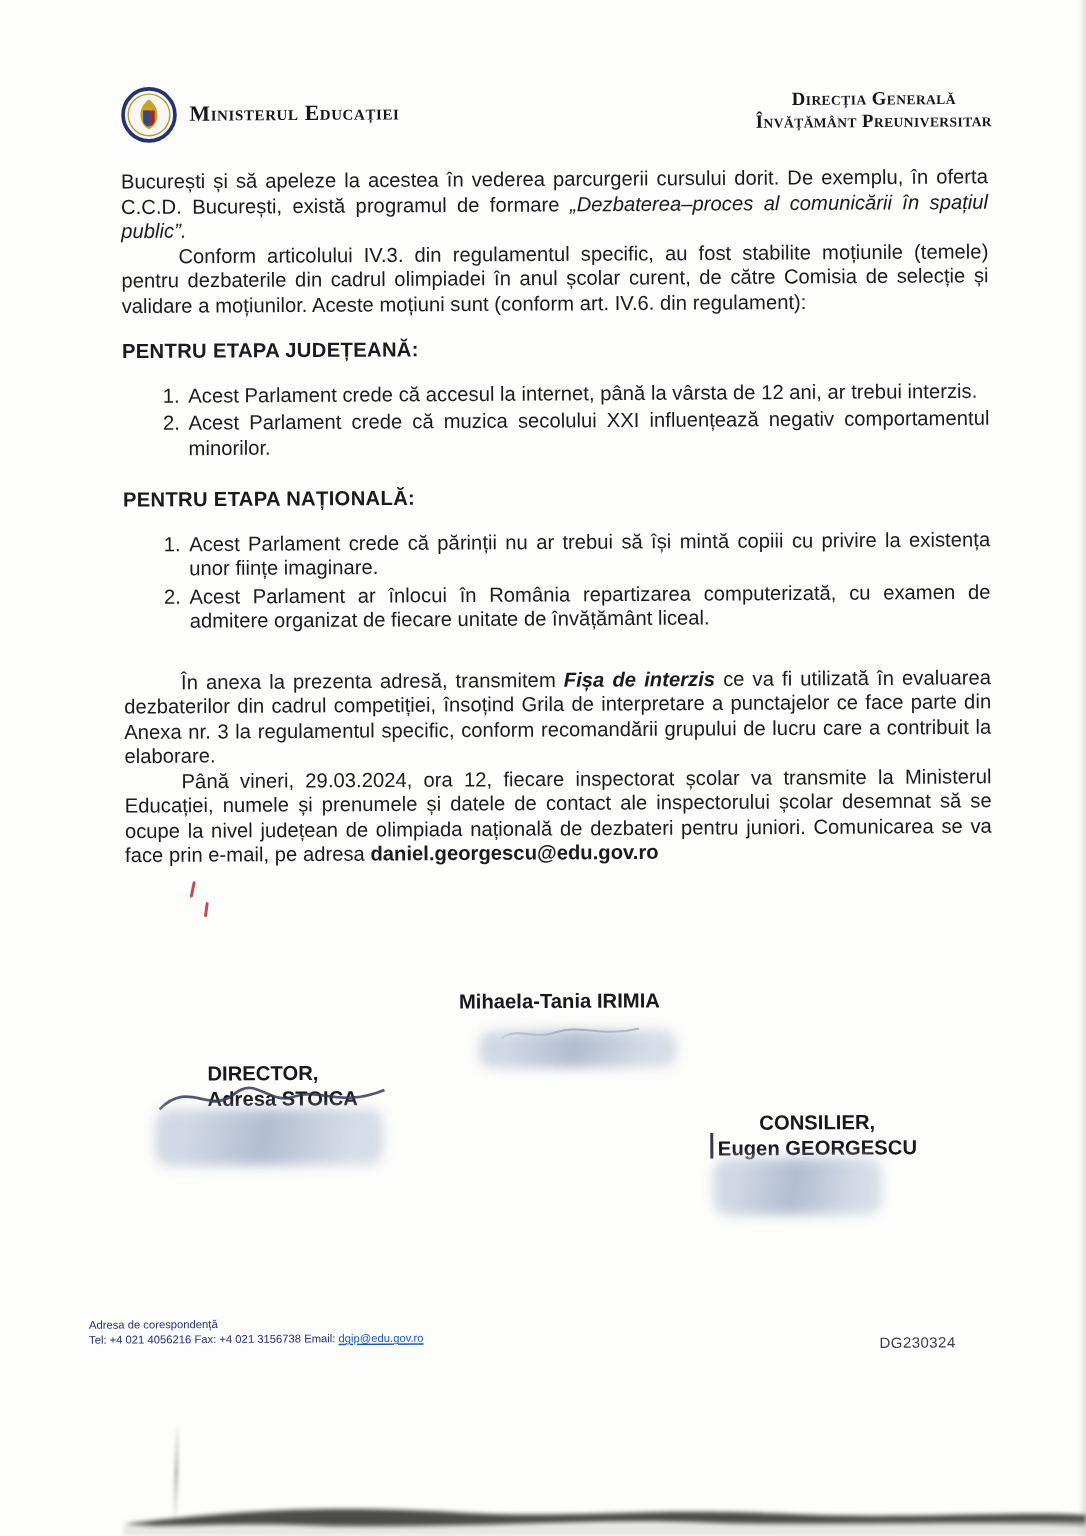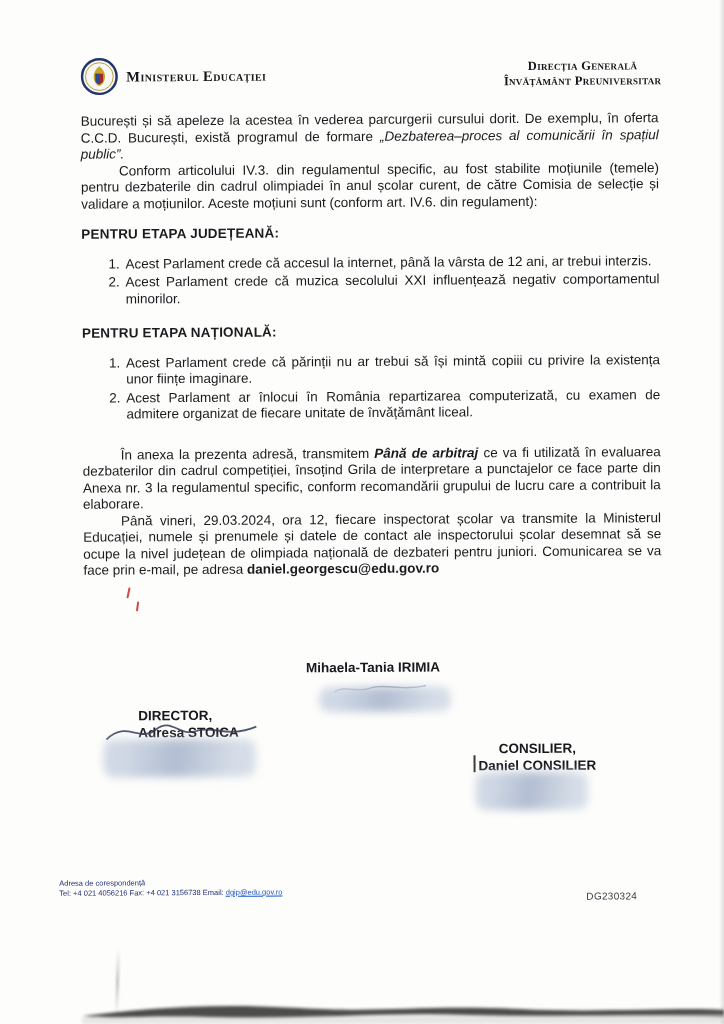--- a/index.html
+++ b/index.html
@@ -126,21 +126,21 @@
         <li><span>Acest Parlament crede că accesul la internet, până la vârsta de 12 ani, ar trebui interzis.</span></li>
         <li><span>Acest Parlament crede că muzica secolului XXI influențează negativ comportamentul minorilor.</span></li>
       </ol>
 
       <h3 class="stage-heading stage2">PENTRU ETAPA NAȚIONALĂ:</h3>
       <ol class="motion-list">
         <li><span>Acest Parlament crede că părinții nu ar trebui să își mintă copiii cu privire la existența unor ființe imaginare.</span></li>
         <li><span>Acest Parlament ar înlocui în România repartizarea computerizată, cu examen de admitere organizat de fiecare unitate de învățământ liceal.</span></li>
       </ol>
 
-      <p class="annex indent"><span>În anexa la prezenta adresă, transmitem </span><span class="bold-italic">Până de arbitraj</span><span> ce va fi utilizată în evaluarea dezbaterilor din cadrul competiției, însoțind Grila de interpretare a punctajelor ce face parte din Anexa nr. 3 la regulamentul specific, conform recomandării grupului de lucru care a contribuit la elaborare.</span></p>
+      <p class="annex indent"><span>În anexa la prezenta adresă, transmitem </span><span class="bold-italic">Fișa de interzis</span><span> ce va fi utilizată în evaluarea dezbaterilor din cadrul competiției, însoțind Grila de interpretare a punctajelor ce face parte din Anexa nr. 3 la regulamentul specific, conform recomandării grupului de lucru care a contribuit la elaborare.</span></p>
       <p class="indent"><span>Până vineri, 29.03.2024, ora 12,  fiecare inspectorat școlar va transmite la Ministerul Educației, numele și prenumele și datele de contact ale inspectorului școlar desemnat să se ocupe la nivel județean de olimpiada națională de dezbateri pentru juniori. Comunicarea se va face prin e-mail, pe adresa </span><span class="bold">daniel.georgescu@edu.gov.ro</span></p>
     </div>
 
     <div class="pen-mark pen-1"></div>
     <div class="pen-mark pen-2"></div>
 
     <div class="sig sig-dg">
       <div>Mihaela-Tania IRIMIA</div>
     </div>
     <span class="sig-squiggle squig-dg">
@@ -156,21 +156,21 @@
     </div>
     <span class="sig-squiggle squig-dir">
       <svg viewBox="0 0 160 30" width="160" height="30">
         <path d="M5,22 C25,2 38,26 55,12 C70,0 78,20 95,14 C112,8 125,22 155,10" stroke="#2e3a55" stroke-width="1.8" fill="none" opacity="0.85"></path>
       </svg>
     </span>
     <div class="blur-blob blob-dir"></div>
 
     <div class="sig sig-cons">
       <div>CONSILIER,</div>
-      <div>Daniel CONSILIER</div>
+      <div>Eugen GEORGESCU</div>
     </div>
     <div class="cursor-bar"></div>
     <div class="blur-blob blob-cons"></div>
 
     <div class="doc-footer">
       <div>Adresa de corespondență</div>
       <div><span>Tel: +4 021 4056216 Fax: +4 021 3156738 Email: </span><span class="footer-email">dgip@edu.gov.ro</span></div>
     </div>
     <div class="doc-code">DG230324</div>
   </div>

